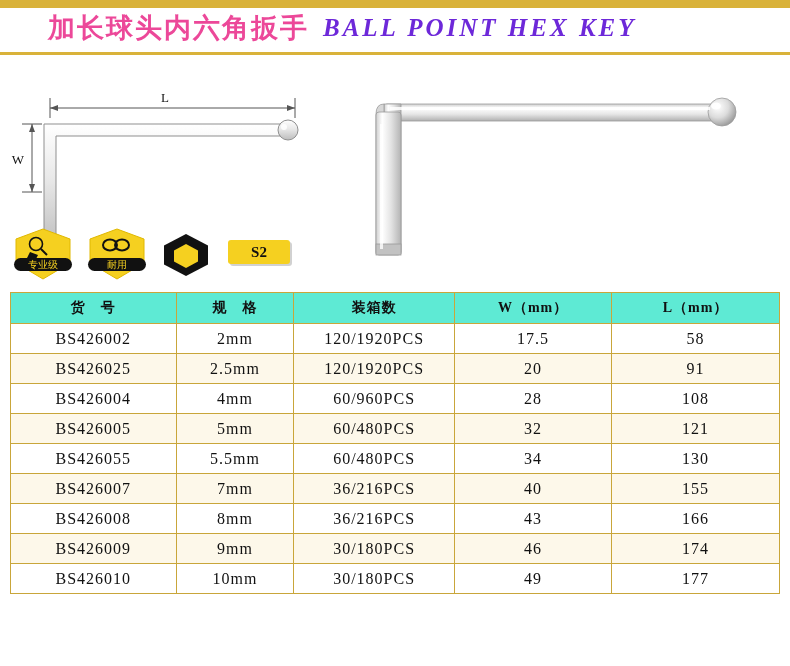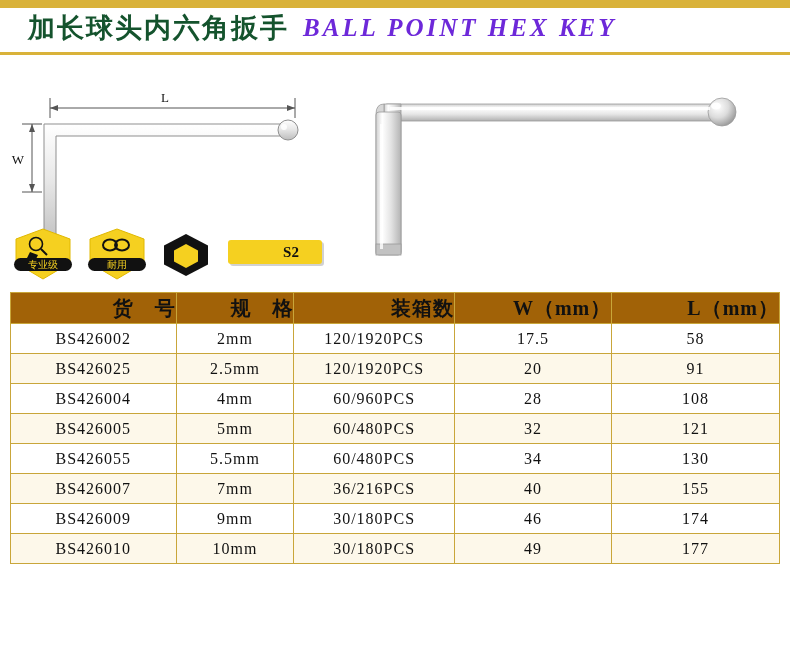--- a/index.html
+++ b/index.html
@@ -22,22 +22,22 @@
   }
   .header-inner{
     position:absolute; left:0; top:8px; width:790px; height:40px;
     display:flex; align-items:center;
   }
   .title-cn{
     font-family:Liberation Sans, sans-serif;
     font-weight:bold;
     font-size:27px;
     letter-spacing:2px;
-    margin-left:28px;
-    color:#14532d;
+    margin-left:48px;
+    color:#ec4899;
   }
   .title-en{
     font-family:"Liberation Serif", serif;
     font-style:italic;
     font-weight:bold;
     font-size:25px;
     letter-spacing:3px;
     margin-left:14px;
     color:#6d28d9;
   }
@@ -59,46 +59,44 @@
   .s2-chip{
     position:absolute; left:218px; top:12px;
     width:62px; height:24px;
     background:#f5d020;
     border-radius:3px;
     box-shadow:2px 2px 0 rgba(0,0,0,.18);
     font-size:15px; font-weight:bold;
     font-family:"Liberation Serif", serif;
     display:flex; align-items:center; justify-content:center;
     color:#111;
-    padding-left:32px;
   }
   
   .table-wrap{
     position:absolute; left:10px; top:292px; width:770px;
   }
   table{
     border-collapse:collapse;
     width:770px;
     font-family:"Liberation Serif", serif;
     font-size:16px;
   }
   th,td{
     border:1px solid #c9a63a;
     text-align:center;
     height:29px;
     padding:0;
     letter-spacing:1px;
     white-space:nowrap;
   }
   thead th{
-    background:#a16207;
+    background:#5eead4;
     font-weight:bold;
-    font-size:20px;
+    font-size:14px;
     height:30px;
-    text-align:right;
   }
   tbody tr:nth-child(odd) td{ background:#ffffff;}
   tbody tr:nth-child(even) td{ background:#fdf8ea;}
   .c0{width:158px;}
   .c1{width:112px;}
   .c2{width:153px;margin-left:20px;}
   .c3{width:150px;}
   .c4{width:160px;}
 </style>
 </head>
@@ -262,20 +260,27 @@
         <td class="c4">130</td>
       </tr>
       <tr>
         <td class="c0">BS426007</td>
         <td class="c1">7mm</td>
         <td class="c2">36/216PCS</td>
         <td class="c3">40</td>
         <td class="c4">155</td>
       </tr>
       <tr>
+        <td class="c0">BS426008</td>
+        <td class="c1">8mm</td>
+        <td class="c2">36/216PCS</td>
+        <td class="c3">43</td>
+        <td class="c4">166</td>
+      </tr>
+      <tr>
         <td class="c0">BS426009</td>
         <td class="c1">9mm</td>
         <td class="c2">30/180PCS</td>
         <td class="c3">46</td>
         <td class="c4">174</td>
       </tr>
       <tr>
         <td class="c0">BS426010</td>
         <td class="c1">10mm</td>
         <td class="c2">30/180PCS</td>

